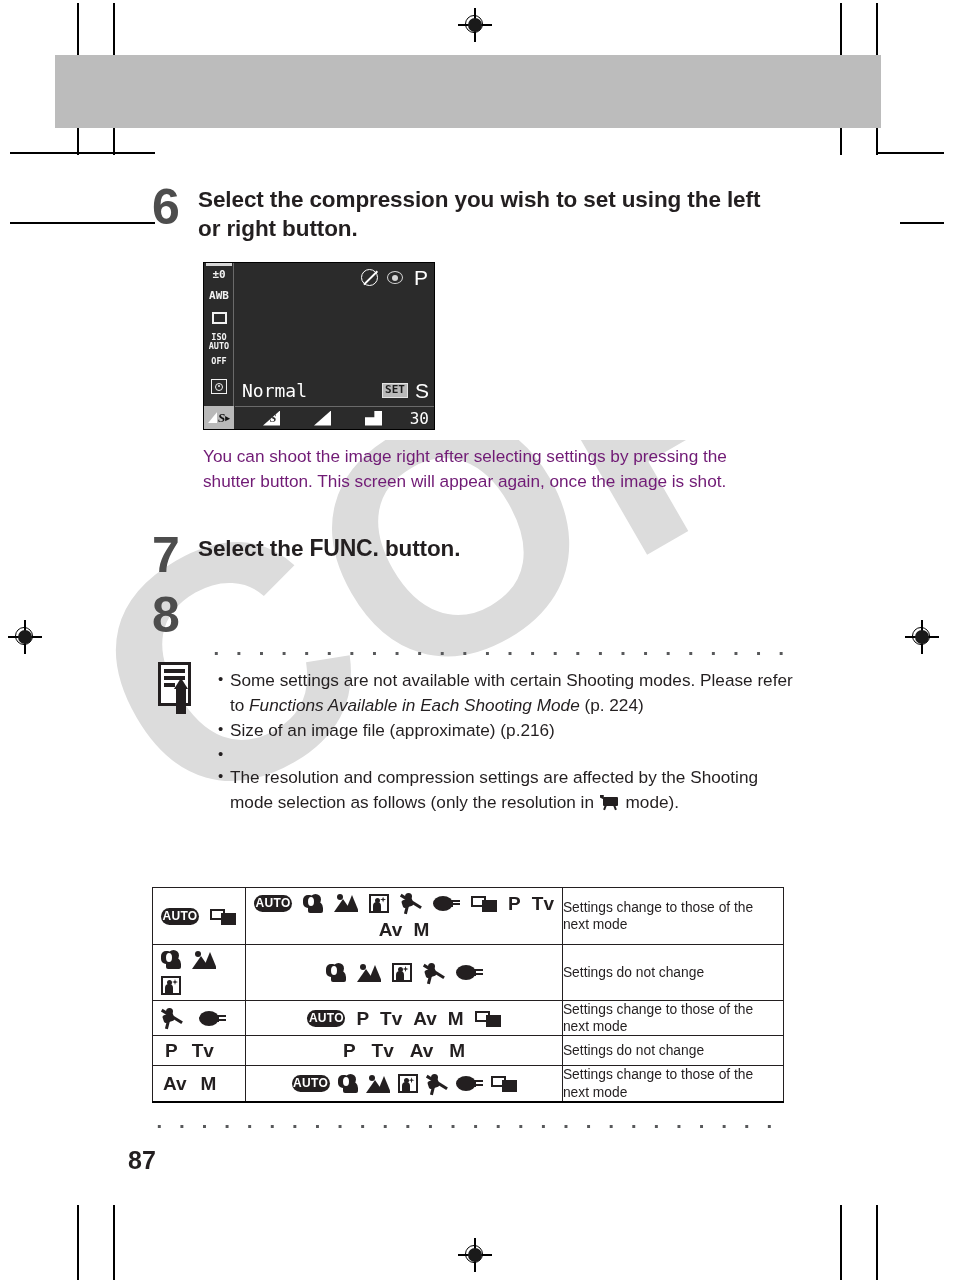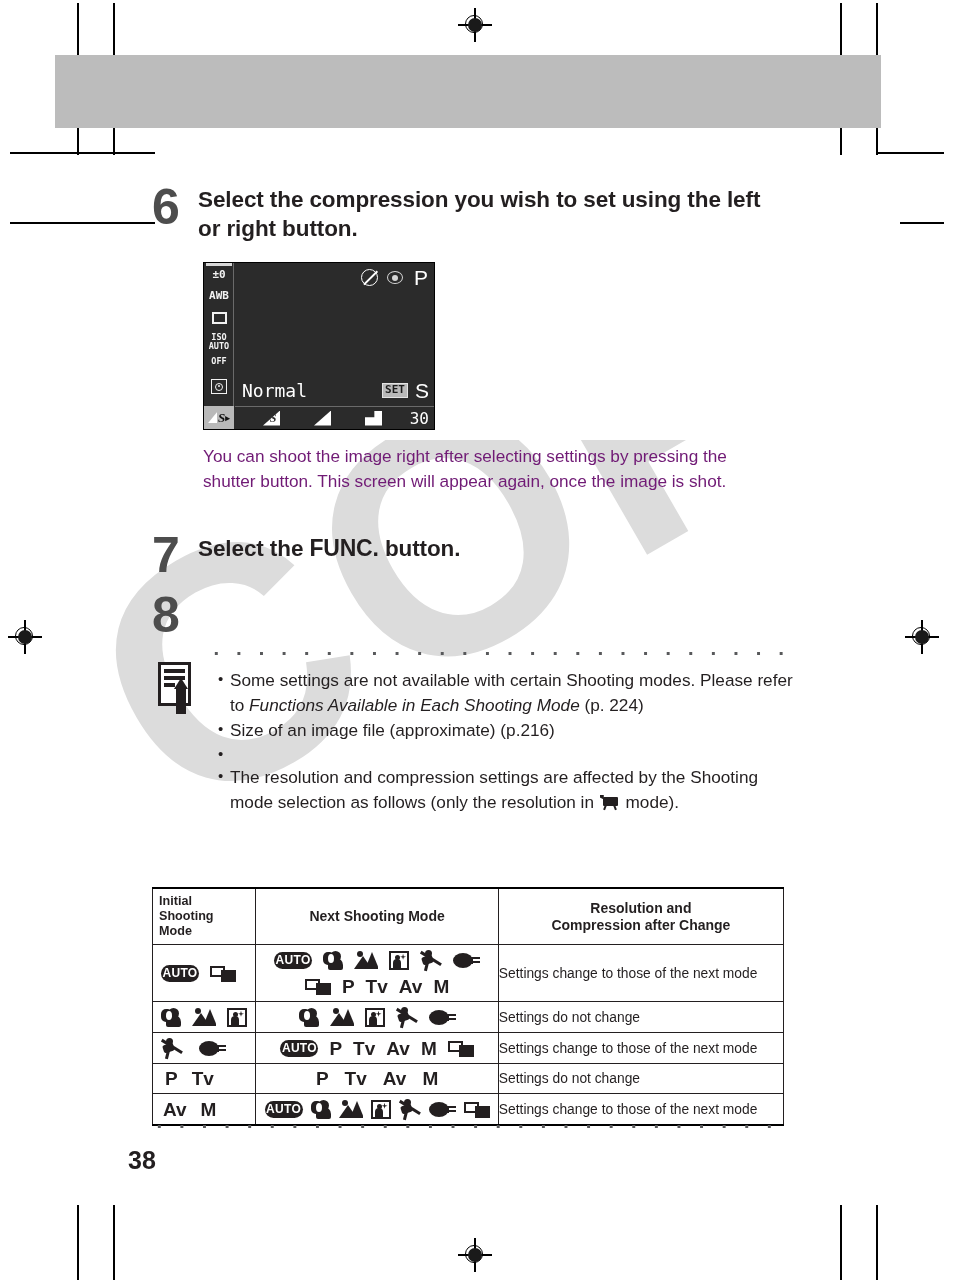--- a/index.html
+++ b/index.html
@@ -542,28 +542,20 @@
       <span class="note-bullet">•</span>
     </div>
     <div class="note-li">
       <span class="note-bullet">•</span>
       <span><span>The resolution and compression settings are affected by the Shooting mode selection as follows (only the resolution in </span><span class="movie-ic"><span class="ln"></span><span class="bd"></span><span class="l1"></span><span class="l2"></span></span><span> mode).</span></span>
     </div>
   </div>
 
   <table class="tbl">
     <tbody>
-        <tr class="hdr">
-      <th class="col-a h-a">Initial Shooting Mode</th>
-      <th class="col-b h-b">Next Shooting Mode</th>
-      <th class="col-c h-c">
-        <div>Resolution and</div>
-        <div>Compression after Change</div>
-      </th>
-    </tr>
 
     <tr>
       <td>
         <div class="cell-modes left">
           <span class="m m-auto">AUTO</span>
           <span class="m m-stitch">
                 <span class="r1"></span>
                 <span class="r2"></span>
               </span>
         </div>
@@ -767,14 +759,14 @@
               </span>
         </div>
       </td>
       <td class="cell-res">Settings change to those of the next mode</td>
     </tr>
   </tbody>
     </table>
 
   <div class="dot-rule" style="left:148px; top:1124px; width:640px;"></div>
 
-  <div class="page-num">38</div>
+  <div class="page-num">87</div>
 </div>
 
 </body></html>

